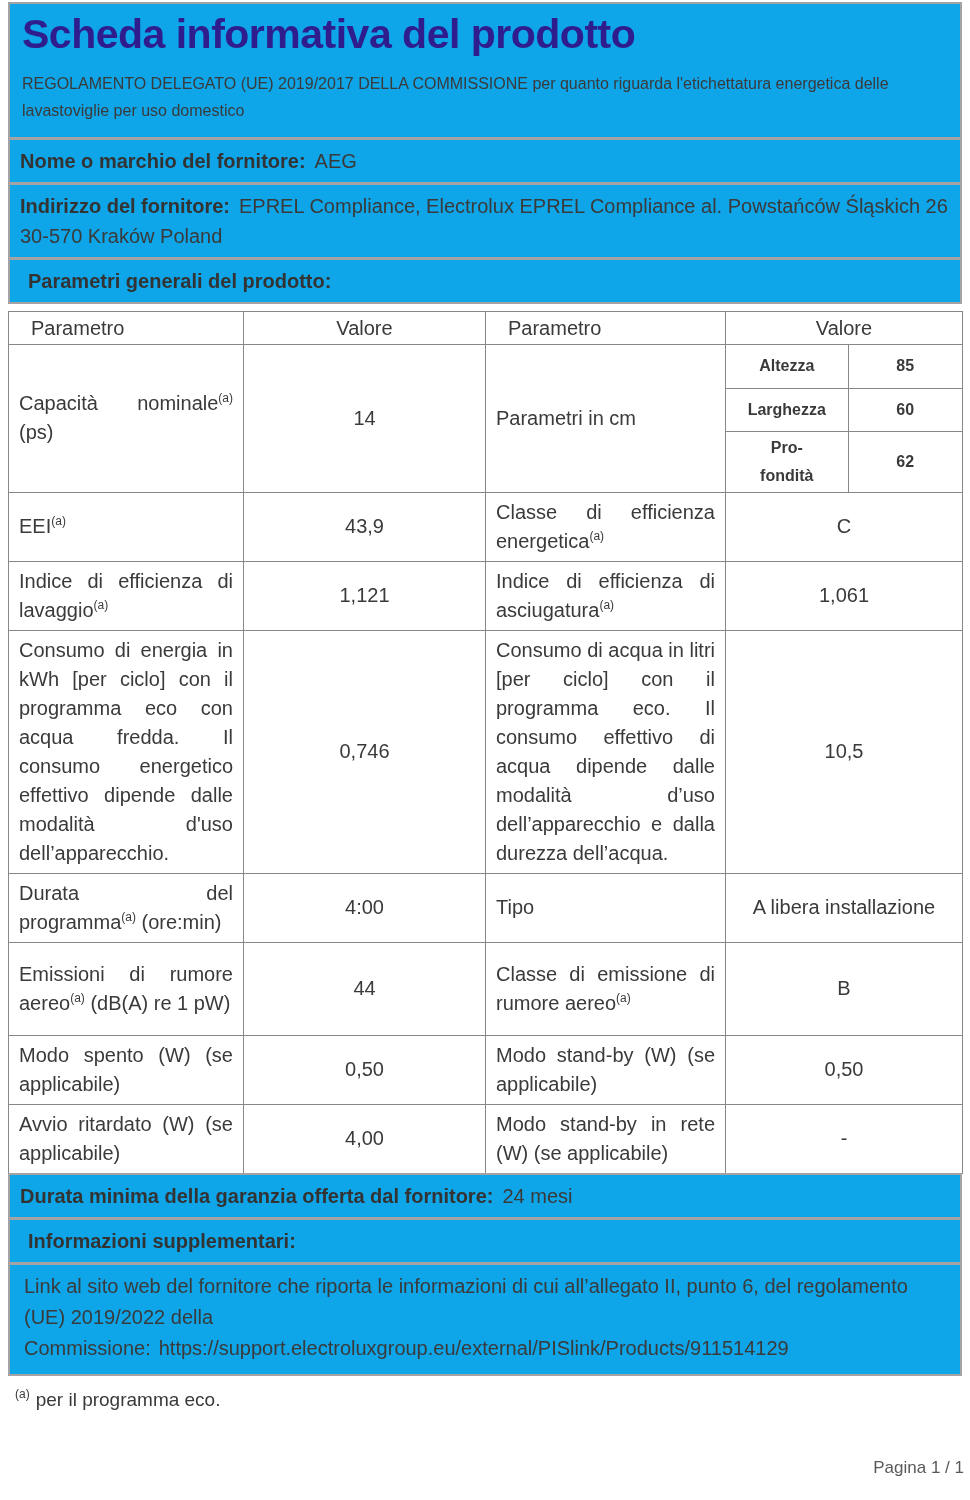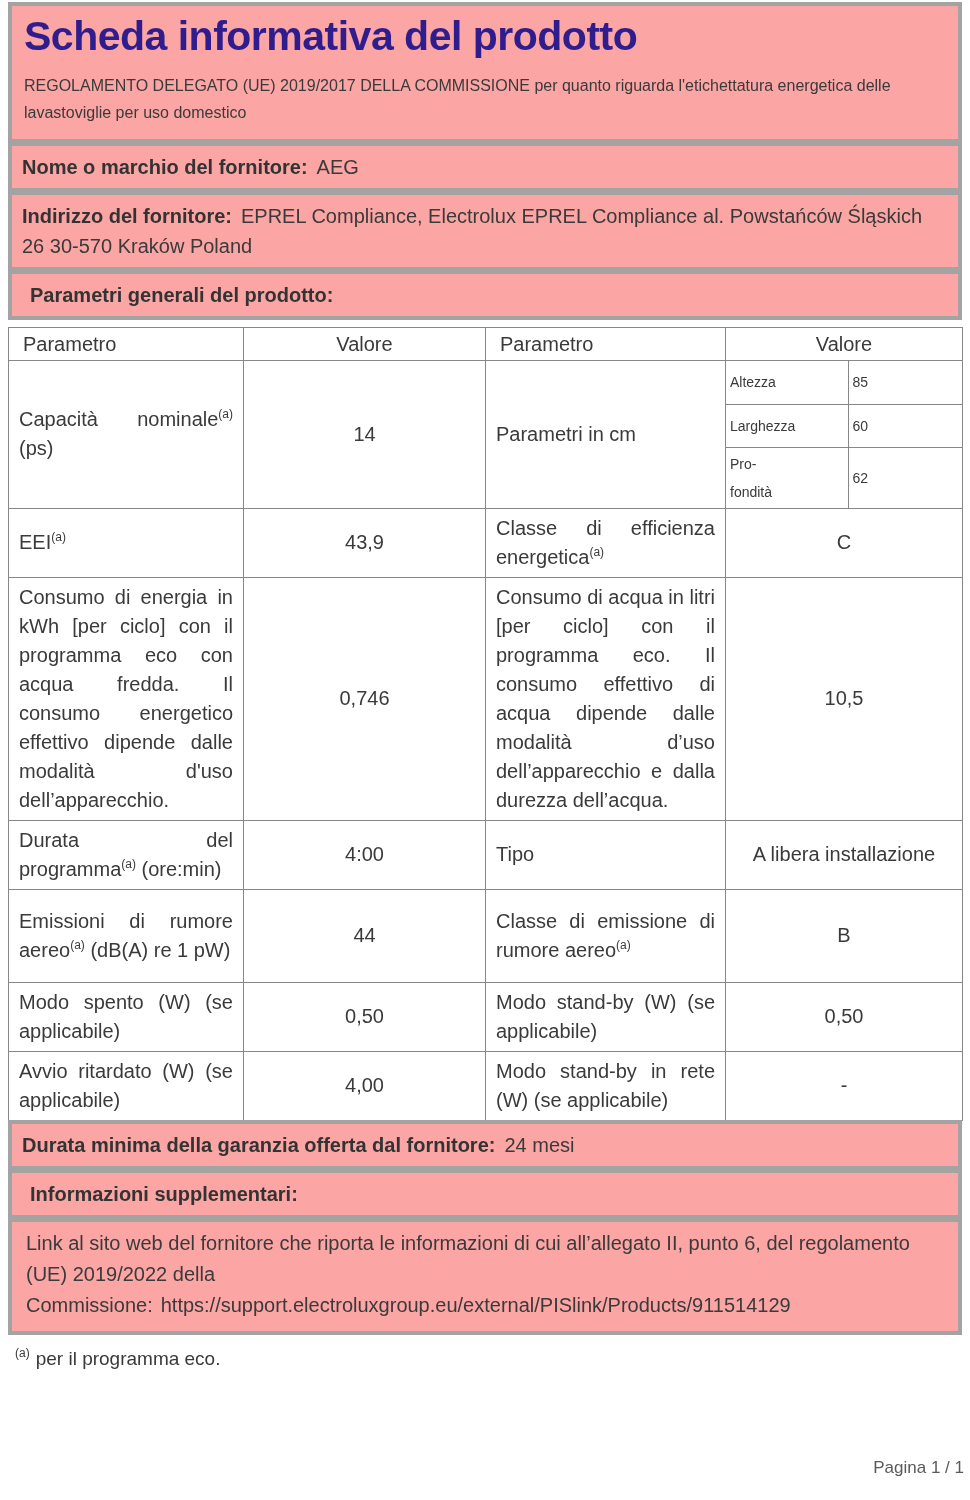--- a/index.html
+++ b/index.html
@@ -5,21 +5,21 @@
   * { margin: 0; padding: 0; box-sizing: border-box; }
   html, body { background: #ffffff; }
   body {
     width: 970px; height: 1500px;
     font-family: "Liberation Sans", sans-serif;
     color: #3a3a3a;
     -webkit-font-smoothing: antialiased;
   }
   .page { position: relative; width: 970px; height: 1500px; padding: 2px 8px 0 8px; }
 
-  .box { border: 4px solid #a3a3a3; margin-top: -1px; background: #fca5a5; }
+  .box { border: 2px solid #a3a3a3; margin-top: -1px; background: #0ea5e9; }
   .box.first { margin-top: 0; }
 
   
   .intro { padding: 6px 12px 13px 12px; }
   .doc-title {
     font-size: 41px; line-height: 48px; font-weight: bold;
     color: #2f1d8e; letter-spacing: -0.5px;
   }
   .regulation { margin-top: 12px; font-size: 16px; line-height: 27px; color: #3a3a3a; }
 
@@ -32,41 +32,41 @@
   .table-gap { height: 7px; }
 
   
   table.params { width: 100%; border-collapse: collapse; table-layout: fixed; font-size: 20px; }
   .params col.c1 { width: 235px; }
   .params col.c2 { width: 242px; }
   .params col.c3 { width: 240px; }
   .params col.c4 { width: 237px; }
   .params th, .params td { border: 1px solid #878787; }
   .params th {
-    font-weight: normal; height: 33px; padding: 0 14px;
+    font-weight: normal; height: 33px; padding: 0 22px;
     text-align: left; vertical-align: middle;
   }
   .params th.center { text-align: center; }
   .params td.plabel {
     text-align: justify; padding: 5px 10px; line-height: 29px; vertical-align: middle;
   }
   .params td.pvalue { text-align: center; vertical-align: middle; padding: 2px 6px; }
   tr.h63 td { height: 63px; }
   tr.h62 td { height: 62px; }
   tr.h93 td { height: 93px; }
 
   sup { font-size: 12px; line-height: 0; vertical-align: super; }
 
   
   td.dims-cell { padding: 0; vertical-align: top; }
   table.dims { width: 100%; height: 100%; border-collapse: collapse; table-layout: fixed; }
   .dims col.d1 { width: 122px; }
   .dims td {
-    border: none; text-align: left; vertical-align: middle;
-    line-height: 28px; padding: 2px 4px; font-size: 14px;
+    border: none; text-align: center; vertical-align: middle;
+    line-height: 28px; padding: 2px 4px; font-size: 16px; font-weight: bold;
   }
   .dims tr.rb td { border-top: 1px solid #878787; }
   .dims td.dval { border-left: 1px solid #878787; }
   .dims tr.dh43 td { height: 43px; }
   .dims tr.dh48 td { height: 48px; }
 
   
   .link-box { padding: 6px 10px 10px 14px; font-size: 20px; line-height: 31px; }
   .link-box .url { margin-left: 8px; color: #3a3a3a; text-decoration: none; }
 
@@ -146,20 +146,26 @@
       </td>
     </tr>
 
     <tr class="h63">
       <td class="plabel">EEI<sup>(a)</sup></td>
       <td class="pvalue">43,9</td>
       <td class="plabel">Classe di efficienza energetica<sup>(a)</sup></td>
       <td class="pvalue">C</td>
     </tr>
 
+    <tr class="h63">
+      <td class="plabel">Indice di efficienza di lavaggio<sup>(a)</sup></td>
+      <td class="pvalue">1,121</td>
+      <td class="plabel">Indice di efficienza di asciugatura<sup>(a)</sup></td>
+      <td class="pvalue">1,061</td>
+    </tr>
 
     <tr>
       <td class="plabel">Consumo di energia in kWh [per ciclo] con il programma eco con acqua fredda. Il consumo energetico effettivo dipende dalle modalità d'uso dell’apparecchio.</td>
       <td class="pvalue">0,746</td>
       <td class="plabel">Consumo di acqua in litri [per ciclo] con il programma eco. Il consumo effettivo di acqua dipende dalle modalità d’uso dell’apparecchio e dalla durezza dell’acqua.</td>
       <td class="pvalue">10,5</td>
     </tr>
 
     <tr class="h63">
       <td class="plabel">Durata del programma<sup>(a)</sup> (ore:min)</td>

